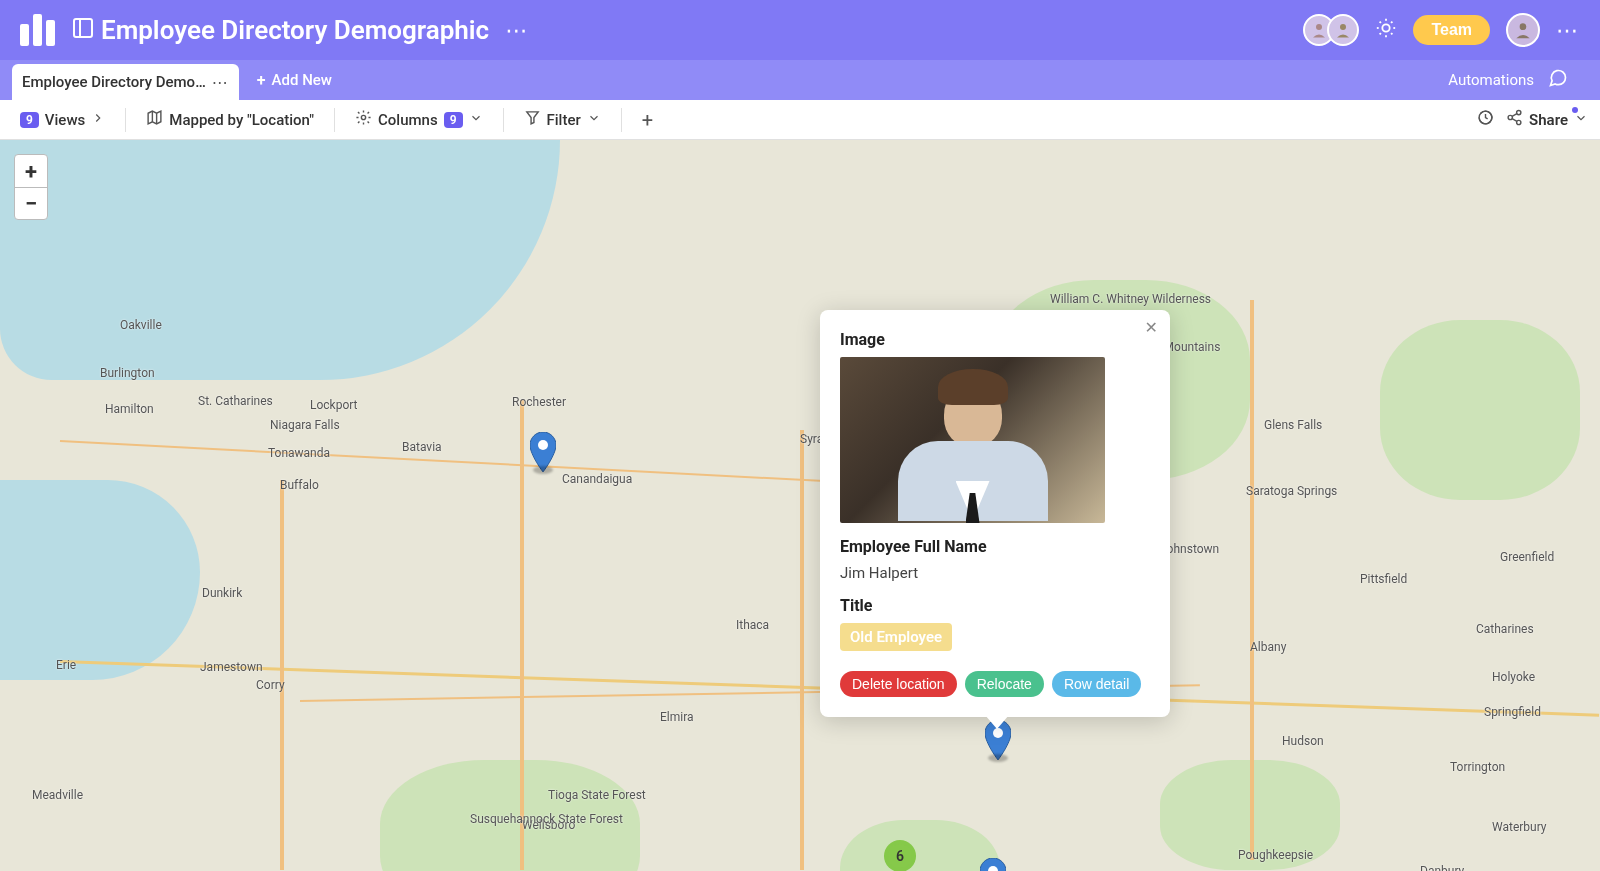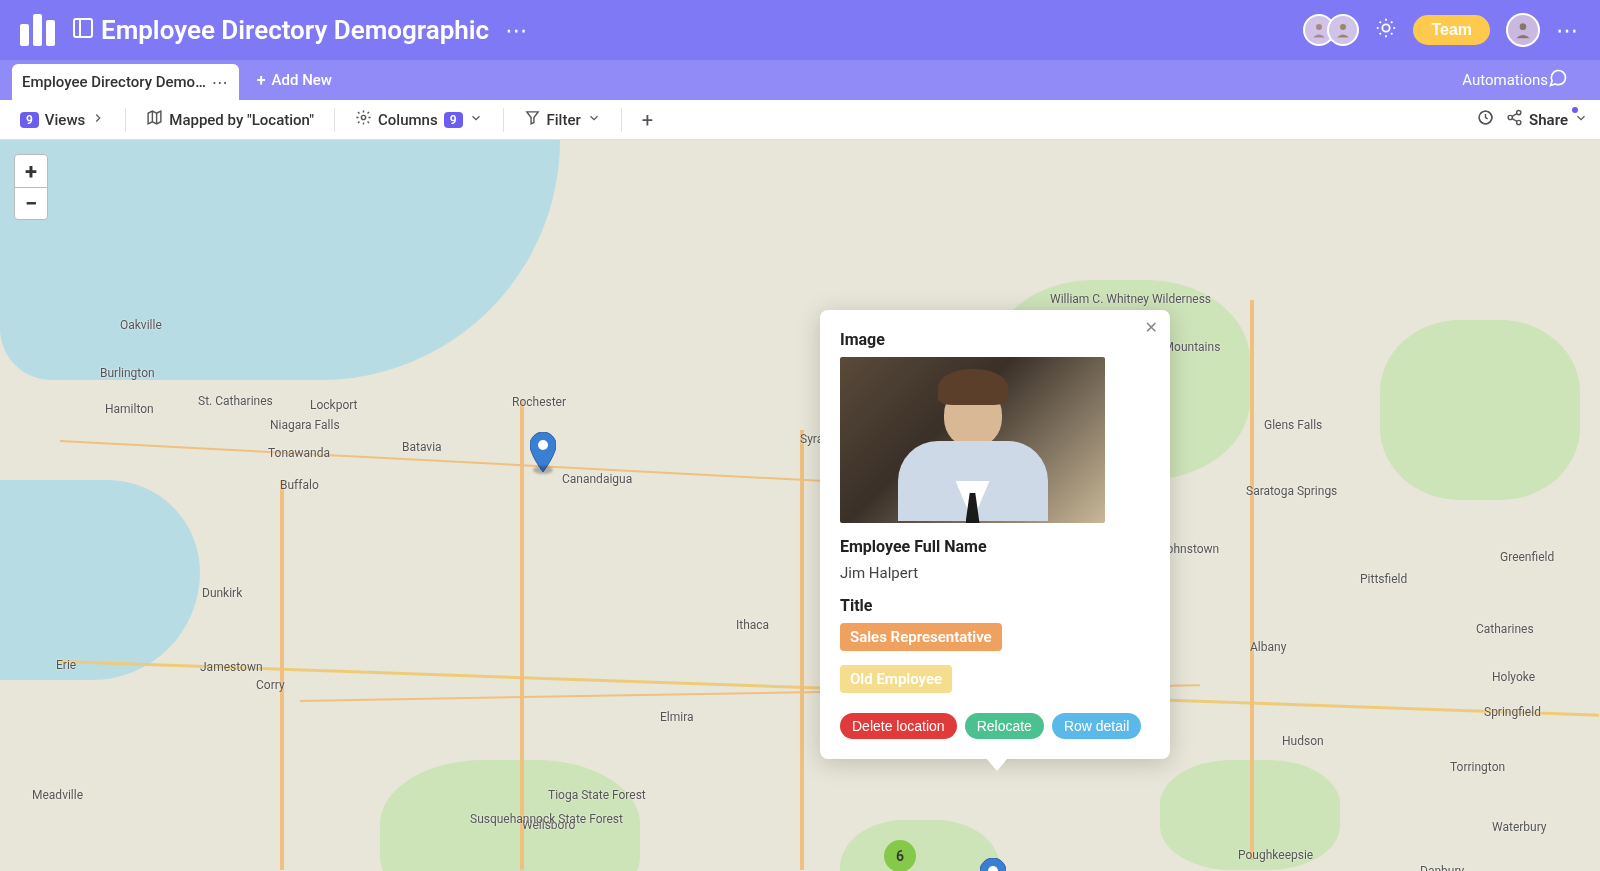--- a/index.html
+++ b/index.html
@@ -41,21 +41,21 @@
   align-items:center;
   color:#fff;
   font-size:15px;
   padding-right:32px;
 }
 .tab-active { background:#fff; color:#333; height:36px; margin-left:12px; margin-top:4px; border-radius:6px 6px 0 0; padding:0 10px; display:flex; align-items:center; gap:6px; font-weight:500; max-width:240px; }
 .tab-text { max-width:190px; white-space:nowrap; overflow:hidden; text-overflow:ellipsis;}
 .tab-menu { font-size:16px; letter-spacing:1px; cursor:pointer; color:#555;}
 .add-new { margin-left:18px; display:flex; align-items:center; gap:6px; cursor:pointer; font-weight:500;}
 .plus-sm{font-size:16px;font-weight:600;}
-.subheader-right { margin-left:auto; display:flex; align-items:center; }
+.subheader-right { margin-left:auto; display:flex; align-items:center; gap:14px;}
 .feedback-icon svg{width:20px;height:20px;stroke:#fff;fill:none;stroke-width:2;}
 
 
 .toolbar {
   height: 40px;
   background:#fff;
   border-bottom:1px solid #e0e0e0;
   display:flex;
   align-items:center;
   padding:0 12px;
@@ -362,21 +362,20 @@
         <div class="sil-hair"></div>
         <div class="sil-head"></div>
         <div class="sil-body"></div>
         <div class="sil-collar"></div>
         <div class="sil-tie"></div>
       </div>
     </div>
     <div class="popup-label">Employee Full Name</div>
     <div class="popup-value">Jim Halpert</div>
     <div class="popup-label">Title</div>
-    <div><span class="tag tag-orange">Sales Representative</span></div>
     <div><span class="tag tag-yellow">Old Employee</span></div>
     <div class="popup-actions">
       <button class="action-btn btn-red">Delete location</button>
       <button class="action-btn btn-green">Relocate</button>
       <button class="action-btn btn-blue">Row detail</button>
     </div>
     <div class="popup-tail"></div>
   </div>
 </div>
 

